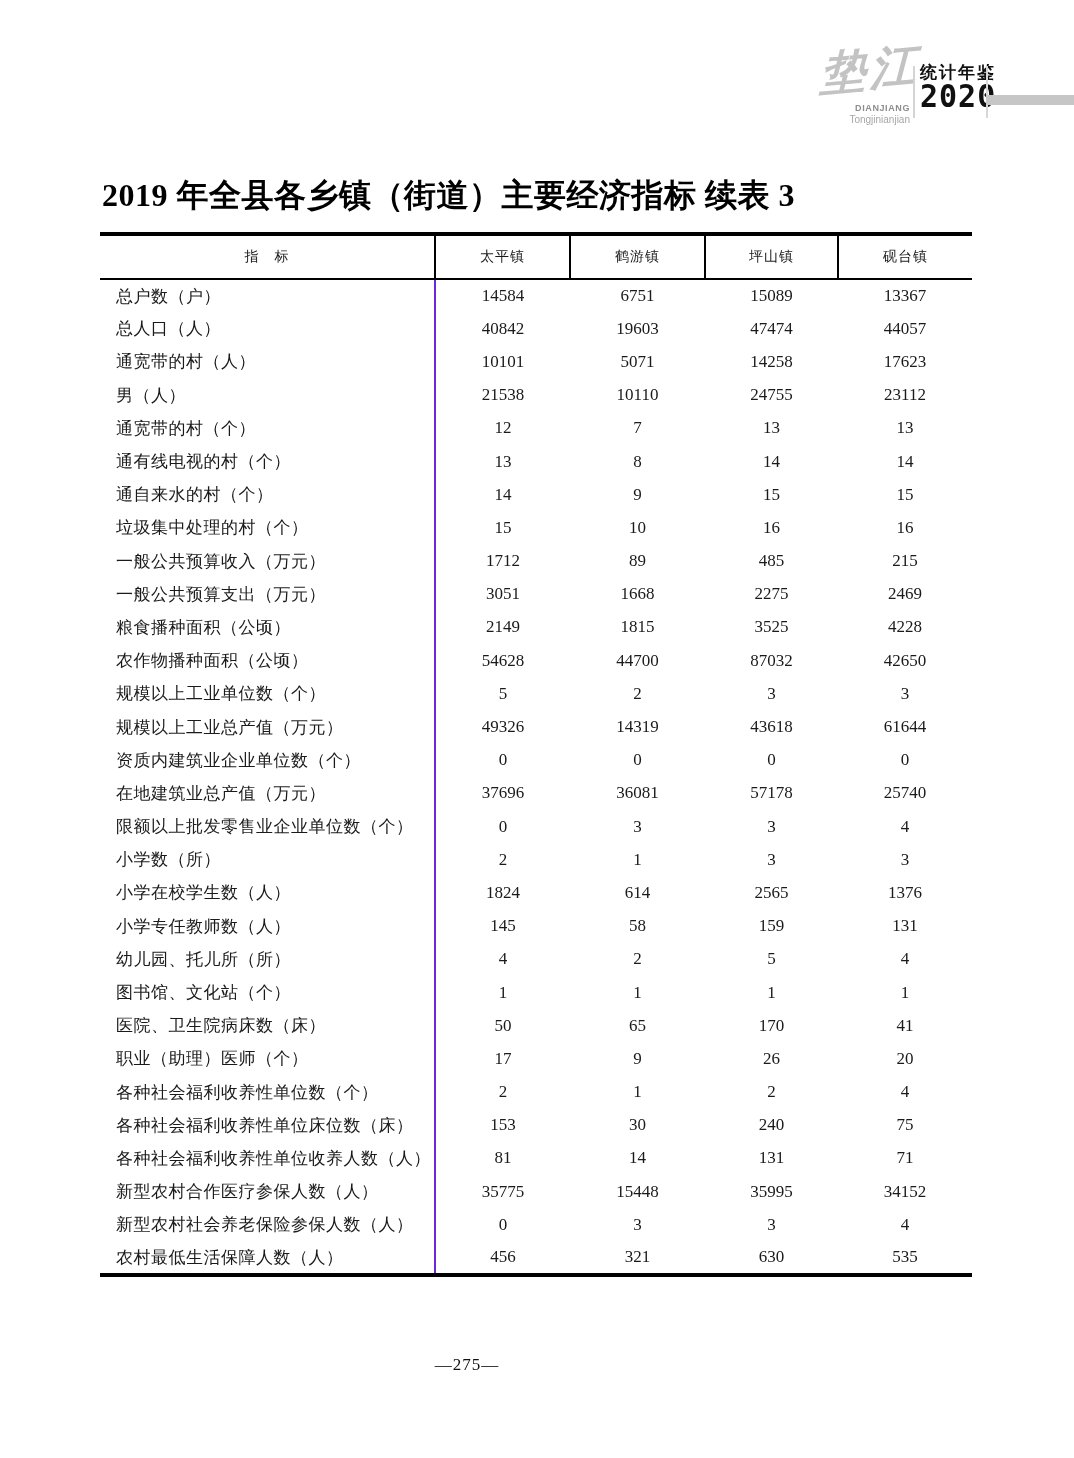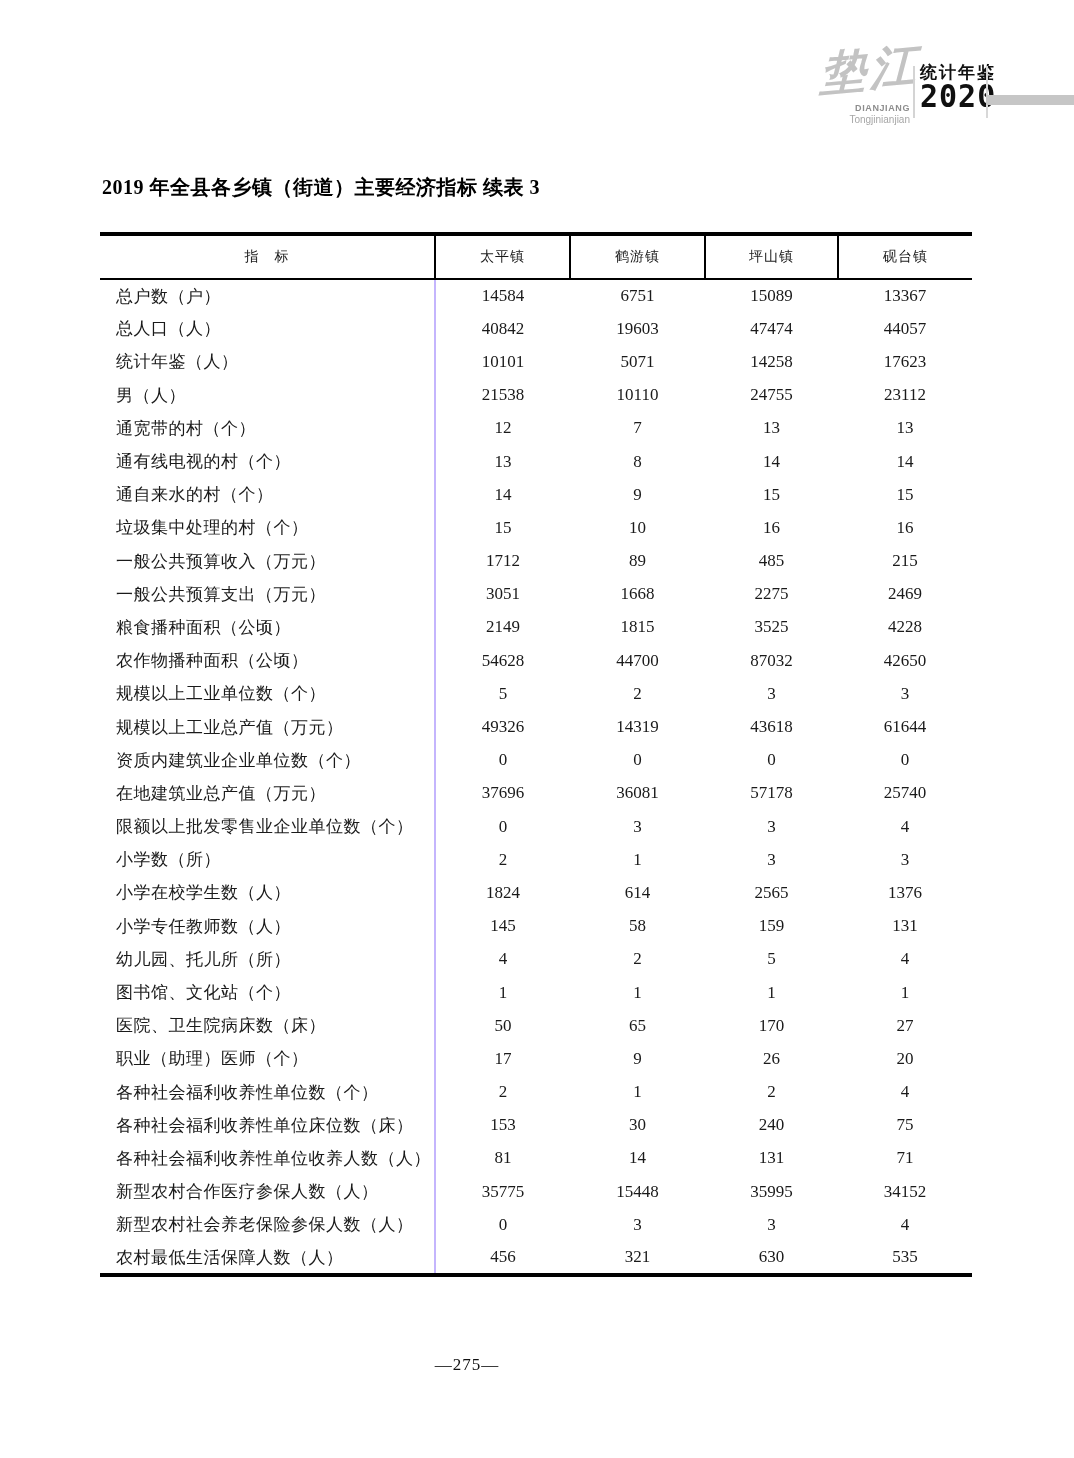--- a/index.html
+++ b/index.html
@@ -37,21 +37,21 @@
     font-size:30px; font-weight:900; color:#101010; letter-spacing:1px;
     font-family:"DejaVu Sans Mono","Liberation Mono",monospace;
     line-height:0.95; transform:scaleY(1.05); transform-origin:top left;
   }
   .logo-divider2 { position:absolute; left:168px; top:14px; width:2px; height:52px; background:#d8d8d8; }
   .logo-bar { position:absolute; top:95px; left:986px; width:88px; height:10px; background:#c6c6c6; }
 
   
   .doc-title {
     position:absolute; left:102px; top:174px;
-    font-size:20px; font-weight:bold; letter-spacing:0.5px;
+    font-size:32px; font-weight:bold; letter-spacing:0.5px;
     color:#000;
     white-space:nowrap;
   }
 
   
   .stat-table-wrap { position:absolute; left:100px; top:232px; width:872px; }
   table.stat-table {
     border-collapse:collapse; table-layout:fixed; width:872px;
     border-top:4px solid #000;
     border-bottom:4px solid #000;
@@ -65,21 +65,21 @@
     height:45px;
     font-weight:normal; font-size:14px;
     text-align:center; vertical-align:middle;
     border-bottom:2px solid #000;
     letter-spacing:1px;
   }
   thead th + th { border-left:2px solid #000; }
   tbody td { height:33.2px; vertical-align:middle; }
   tbody td.label { text-align:left; padding-left:16px; font-size:17px; letter-spacing:0.5px; }
   tbody td.val { text-align:center; font-size:17px; }
-  tbody td:nth-child(2) { border-left:2px solid #c4b5fd; }
+  tbody td:nth-child(2) { border-left:2px solid #6d28d9; }
 
   
   .page-footer {
     position:absolute; top:1355px; left:0; width:934px;
     text-align:center; font-size:17px; color:#111; letter-spacing:1px;
   }
 </style>
 </head>
 <body>
 
@@ -132,21 +132,21 @@
 
           <tr>
             <td class="label">总人口（人）</td>
             <td class="val">40842</td>
             <td class="val">19603</td>
             <td class="val">47474</td>
             <td class="val">44057</td>
           </tr>
 
           <tr>
-            <td class="label">统计年鉴（人）</td>
+            <td class="label">通宽带的村（人）</td>
             <td class="val">10101</td>
             <td class="val">5071</td>
             <td class="val">14258</td>
             <td class="val">17623</td>
           </tr>
 
           <tr>
             <td class="label">男（人）</td>
             <td class="val">21538</td>
             <td class="val">10110</td>
@@ -297,21 +297,21 @@
             <td class="val">1</td>
             <td class="val">1</td>
           </tr>
 
 
           <tr>
             <td class="label">医院、卫生院病床数（床）</td>
             <td class="val">50</td>
             <td class="val">65</td>
             <td class="val">170</td>
-            <td class="val">27</td>
+            <td class="val">41</td>
           </tr>
 
           <tr>
             <td class="label">职业（助理）医师（个）</td>
             <td class="val">17</td>
             <td class="val">9</td>
             <td class="val">26</td>
             <td class="val">20</td>
           </tr>
 

